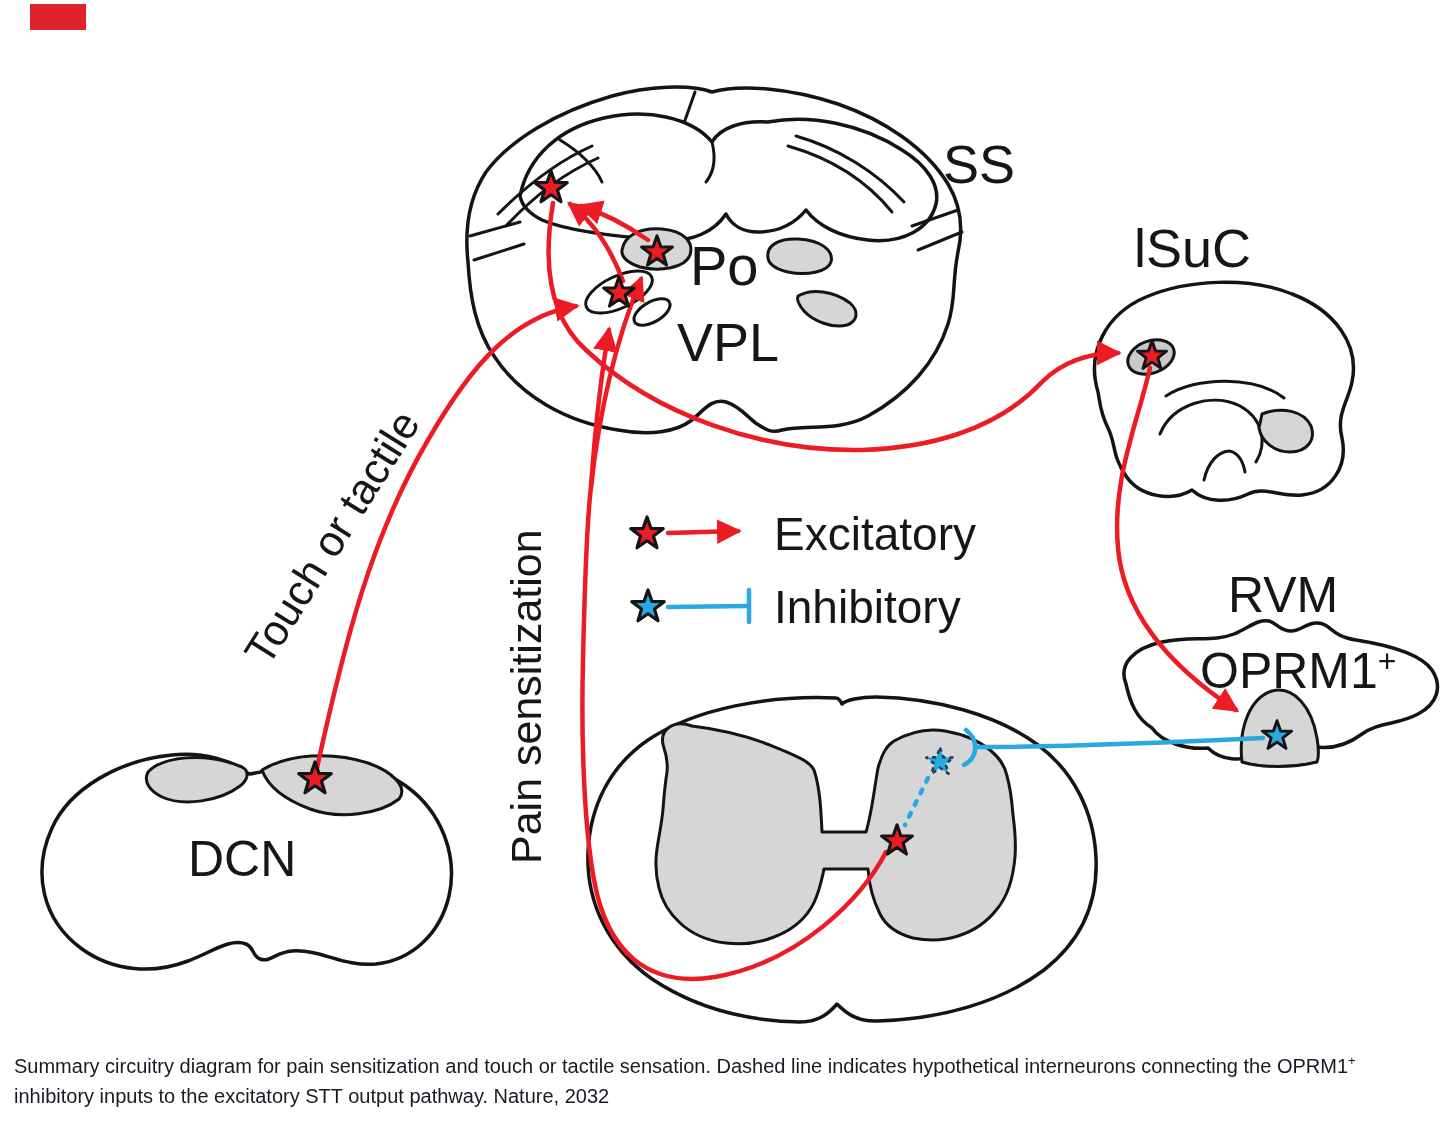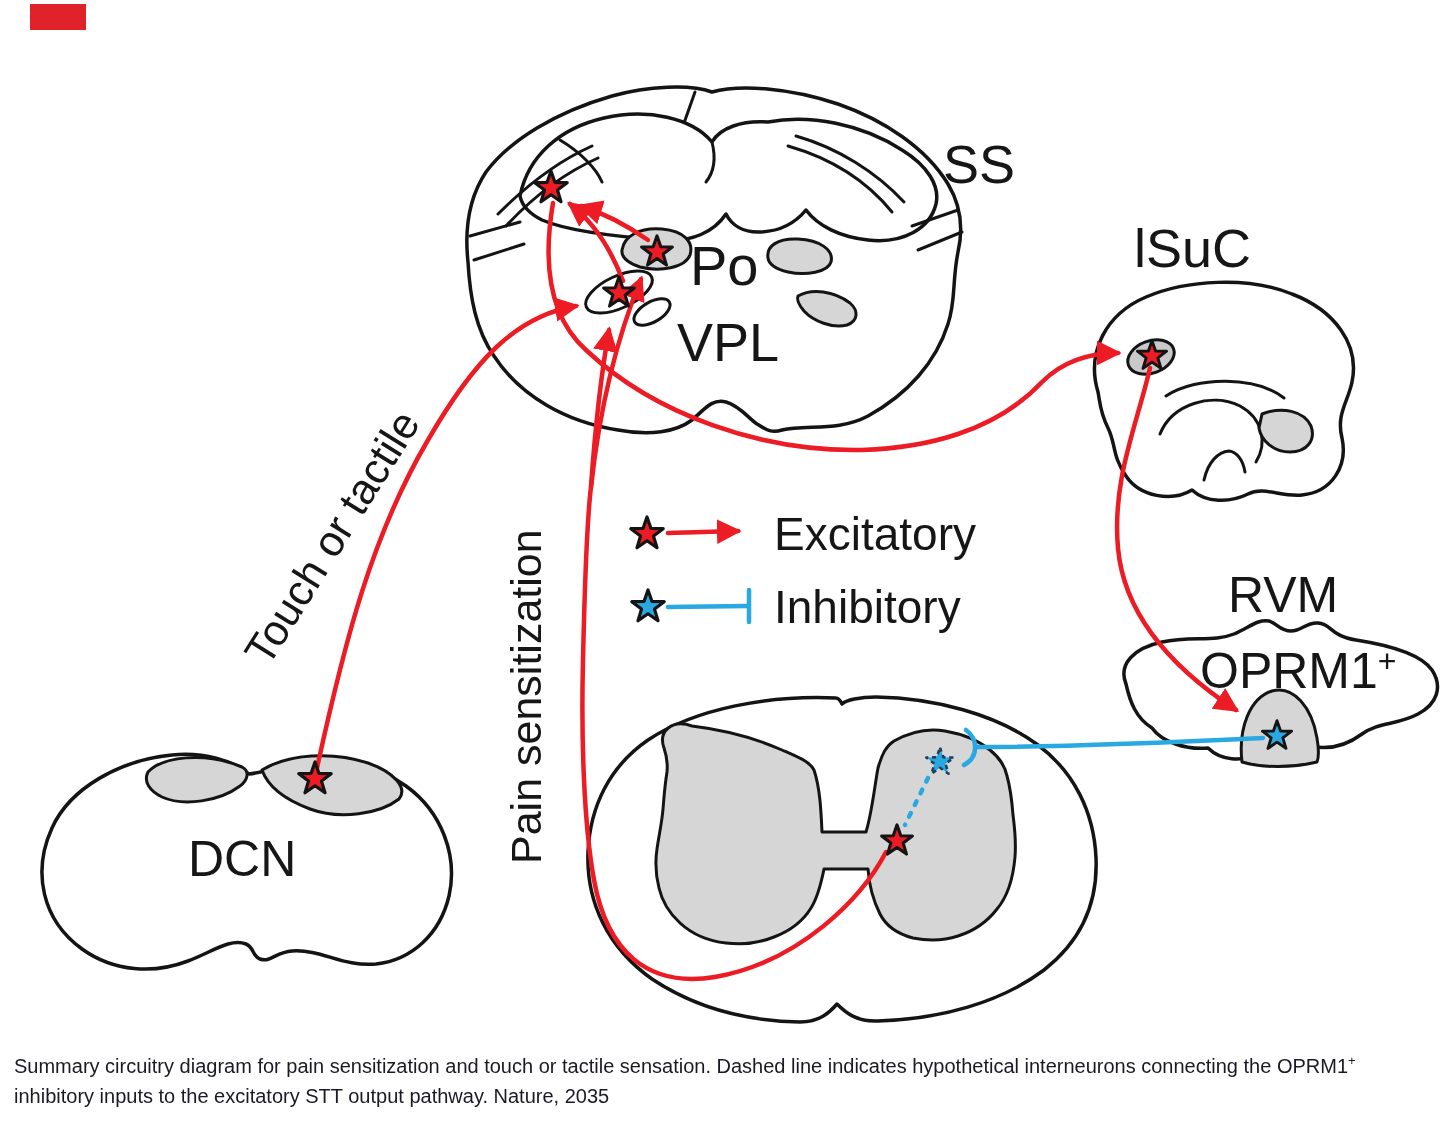--- a/index.html
+++ b/index.html
@@ -149,14 +149,14 @@
     <text class="lbl" x="690" y="285" font-size="56">Po</text>
     <text class="lbl" x="677" y="361" font-size="54">VPL</text>
     <text class="lbl" x="1134" y="267" font-size="54">lSuC</text>
     <text class="lbl" x="1228" y="612" font-size="50">RVM</text>
     <text class="lbl" x="1200" y="688" font-size="50"><tspan>OPRM1</tspan><tspan font-size="32" dy="-16">+</tspan></text>
     <text class="lbl" x="188" y="876" font-size="50">DCN</text>
     <text class="lbl" transform="translate(268,668) rotate(-58)" font-size="43">Touch or tactile</text>
     <text class="lbl" transform="translate(541,864) rotate(-90)" font-size="43">Pain sensitization</text>
   </svg>
 
-  <div id="caption"><span>Summary circuitry diagram for pain sensitization and touch or tactile sensation. Dashed line indicates hypothetical interneurons connecting the OPRM1</span><sup>+</sup><span> inhibitory inputs to the excitatory STT output pathway. Nature, 2035</span></div>
+  <div id="caption"><span>Summary circuitry diagram for pain sensitization and touch or tactile sensation. Dashed line indicates hypothetical interneurons connecting the OPRM1</span><sup>+</sup><span> inhibitory inputs to the excitatory STT output pathway. Nature, 2032</span></div>
 </div>
 
 </body></html>

